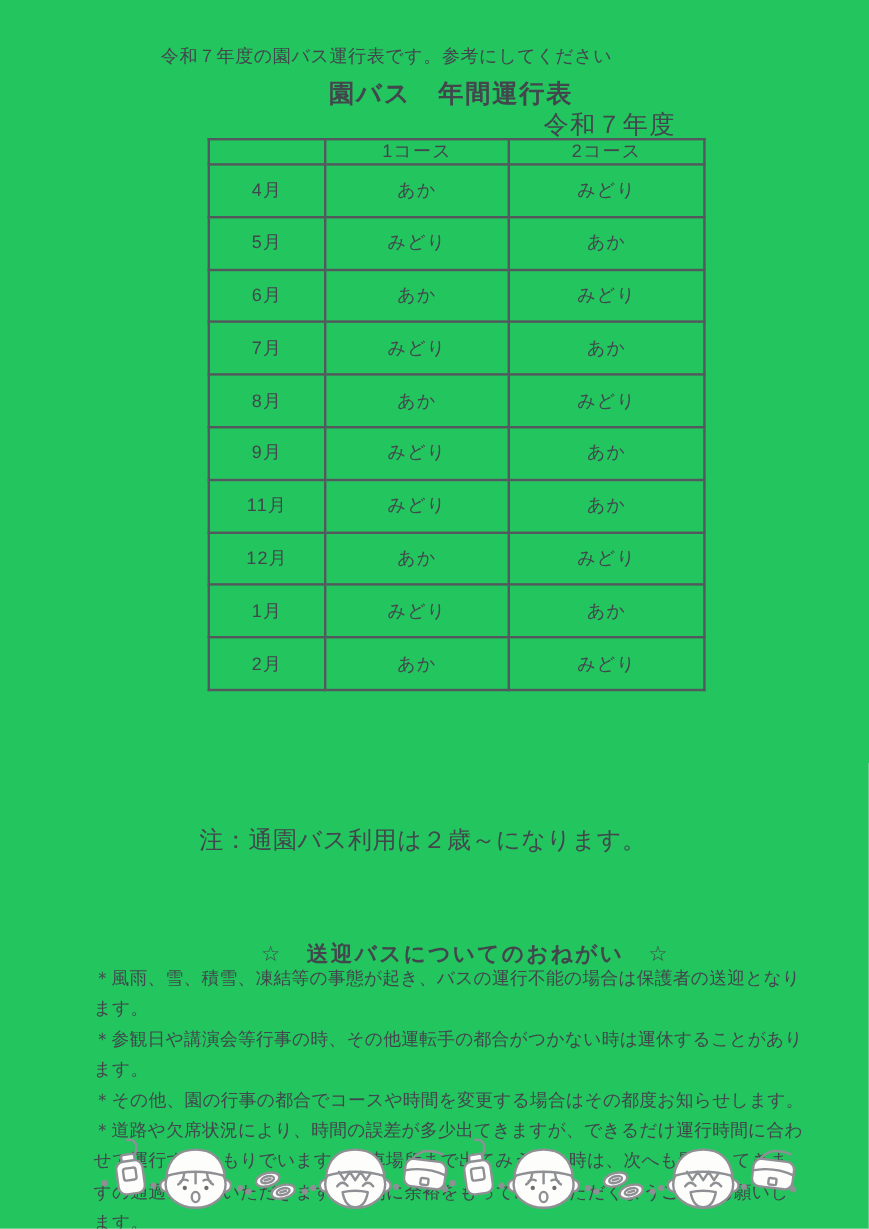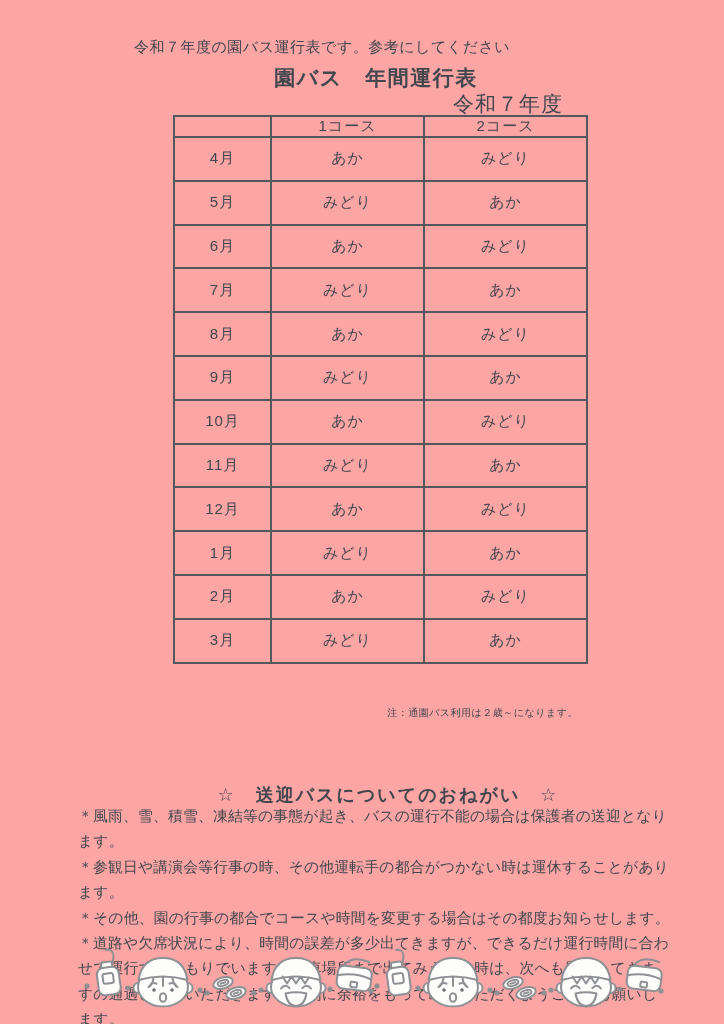--- a/index.html
+++ b/index.html
@@ -1,20 +1,20 @@
 <!DOCTYPE html>
 <html><head>
 <meta charset="utf-8">
 <style>
   html,body { margin:0; padding:0; background:#e9e9e9; }
   .page {
     position:relative;
     width:724px; height:1024px;
     margin:0 auto;
-    background:#fca5a5;
+    background:#22c55e;
     color:#42464d;
     font-family:"Liberation Sans","DejaVu Sans",sans-serif;
     overflow:hidden;
   }
   .intro-line {
     position:absolute; left:134px; top:38px;
     font-size:15px; letter-spacing:0.5px;
   }
   .doc-title {
     position:absolute; left:28px; top:64px; width:696px;
@@ -35,22 +35,22 @@
   table.schedule col.c-course2{ width:163px; }
   table.schedule th, table.schedule td {
     border:2px solid #54585e;
     text-align:center; vertical-align:middle;
     font-size:15px; font-weight:normal;
     letter-spacing:1px; padding:0;
   }
   table.schedule thead tr { height:18px; }
   table.schedule tbody tr { height:43.8px; }
   .table-footnote {
-    position:absolute; left:166px; top:706px; width:412px;
-    text-align:right; font-size:10px; letter-spacing:0.5px;
+    position:absolute; left:166px; top:687px; width:412px;
+    text-align:left; font-size:20px; letter-spacing:0.5px;
   }
   .split-note {
     position:absolute; left:0; top:721px; width:706px;
     text-align:center; font-size:15px; letter-spacing:0.5px;
   }
   .request-heading {
     position:absolute; left:28px; top:771px; width:696px;
     margin:12px; text-align:center;
     font-size:18px; font-weight:600; letter-spacing:2px;
   }
@@ -112,48 +112,38 @@
         <td>8月</td>
         <td>あか</td>
         <td>みどり</td>
       </tr>
       <tr>
         <td>9月</td>
         <td>みどり</td>
         <td>あか</td>
       </tr>
       <tr>
-        <td>10月</td>
-        <td>あか</td>
-        <td>みどり</td>
-      </tr>
-      <tr>
         <td>11月</td>
         <td>みどり</td>
         <td>あか</td>
       </tr>
       <tr>
         <td>12月</td>
         <td>あか</td>
         <td>みどり</td>
       </tr>
       <tr>
         <td>1月</td>
         <td>みどり</td>
         <td>あか</td>
       </tr>
       <tr>
         <td>2月</td>
         <td>あか</td>
         <td>みどり</td>
-      </tr>
-      <tr>
-        <td>3月</td>
-        <td>みどり</td>
-        <td>あか</td>
       </tr>
     </tbody>
   </table>
 
   <div class="table-footnote">注：通園バス利用は２歳～になります。</div>
 
 
   <h2 class="request-heading">☆　送迎バスについてのおねがい　☆</h2>
 
   <div class="request-list">

